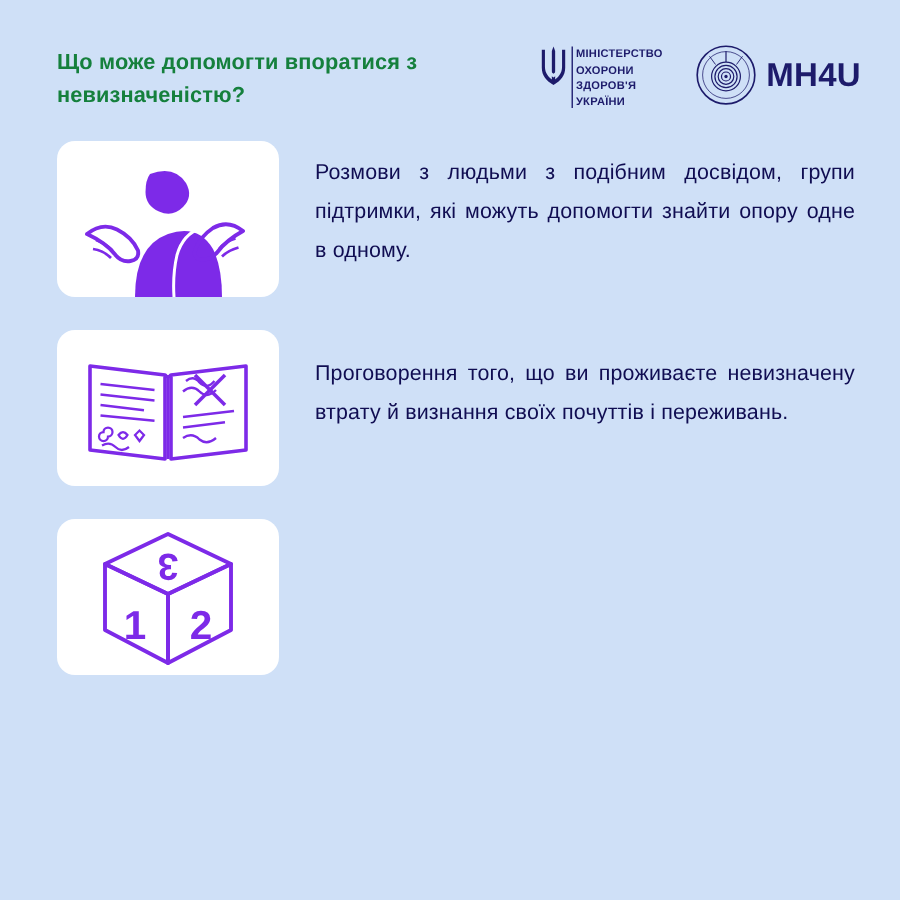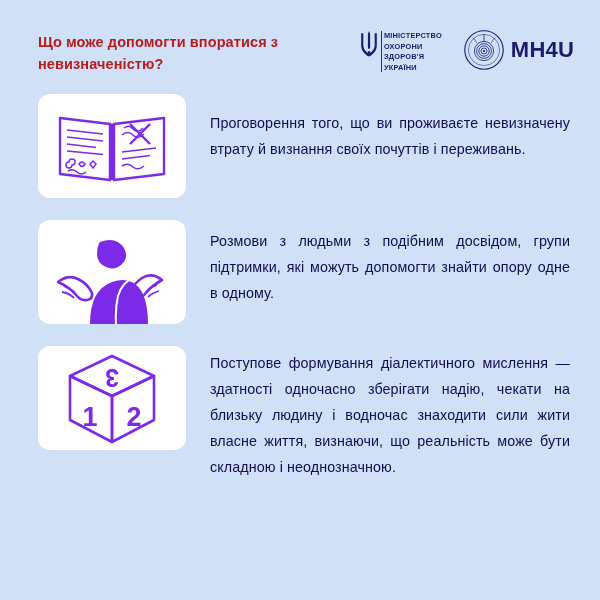--- a/index.html
+++ b/index.html
@@ -24,21 +24,21 @@
   
   .header {
     display: flex;
     align-items: flex-start;
     padding: 30px 26px 0 38px;
     height: 78px;
     box-sizing: border-box;
   }
   .headline {
     flex: 0 0 300px;
-    color: #b91c1c;
+    color: #15803d;
     font-size: 14.5px;
     font-weight: bold;
     line-height: 1.5;
     letter-spacing: 0.1px;
     padding-top: 2px;
   }
   .logos {
     flex: 1;
     display: flex;
     align-items: flex-start;
@@ -163,20 +163,41 @@
           <path d="M27 13 L31 7.5" stroke="#1d1b6b" stroke-width="0.6"></path>
         </svg>
         <div class="mh4u-text">MH4U</div>
       </div>
 
     </div>
   </div>
 
   <div class="rows">
 
+    <div class="row row-2">
+      <div class="thumb">
+        <svg viewBox="0 0 148 104" width="148" height="104">
+
+          <path d="M62 22 q16 -6 24 6 q5 9 -2 16 q-7 7 -16 3 q-9 -4 -9 -13 q0 -8 3 -12 z" fill="#7d2ae8"></path>
+
+          <path d="M52 104 q0 -34 22 -42 q20 -7 30 10 q6 12 6 32 z" fill="#7d2ae8"></path>
+
+          <path d="M96 58 q-12 4 -16 18 q-3 13 -2 28" fill="none" stroke="#ffffff" stroke-width="2"></path>
+
+          <path d="M20 62 q10 -8 20 -3 q10 5 14 14 q1 6 -5 7 q-6 1 -10 -4 q-6 -8 -19 -14 z" fill="none" stroke="#7d2ae8" stroke-width="2.6" stroke-linejoin="round"></path>
+          <path d="M26 66 q6 2 11 7" fill="none" stroke="#7d2ae8" stroke-width="1.8"></path>
+          <path d="M24 72 q7 1 12 6" fill="none" stroke="#7d2ae8" stroke-width="1.8"></path>
+          <path d="M124 60 q-10 -8 -20 -2 q-9 6 -12 15 q-1 6 5 6 q6 0 10 -5 q6 -8 17 -14 z" fill="none" stroke="#7d2ae8" stroke-width="2.6" stroke-linejoin="round"></path>
+          <path d="M119 65 q-7 2 -11 7" fill="none" stroke="#7d2ae8" stroke-width="1.8"></path>
+          <path d="M121 71 q-7 2 -11 6" fill="none" stroke="#7d2ae8" stroke-width="1.8"></path>
+        </svg>
+      </div>
+      <div class="row-text">Розмови з людьми з подібним досвідом, групи підтримки, які можуть допомогти знайти опору одне в одному.</div>
+    </div>
+
     <div class="row row-1">
       <div class="thumb">
         <svg viewBox="0 0 148 104" width="148" height="104">
 
           <path d="M22 24 L72 30 L72 86 L22 80 Z" fill="#ffffff" stroke="#7d2ae8" stroke-width="2.4" stroke-linejoin="round"></path>
 
           <path d="M126 24 L76 30 L76 86 L126 80 Z" fill="#ffffff" stroke="#7d2ae8" stroke-width="2.4" stroke-linejoin="round"></path>
 
           <path d="M72 30 L74 31.5 L76 30" fill="none" stroke="#7d2ae8" stroke-width="2.2"></path>
           <path d="M74 31.5 L74 86" stroke="#7d2ae8" stroke-width="2"></path>
@@ -196,53 +217,31 @@
           <path d="M92 30 l20 20" stroke="#7d2ae8" stroke-width="2.4"></path>
           <path d="M112 30 l-20 20" stroke="#7d2ae8" stroke-width="2.4"></path>
           <path d="M84 58 L118 54" stroke="#7d2ae8" stroke-width="1.6"></path>
           <path d="M84 65 L112 61.5" stroke="#7d2ae8" stroke-width="1.6"></path>
           <path d="M84 72 q6-4 11 1 q5 4 11 -1" fill="none" stroke="#7d2ae8" stroke-width="1.6"></path>
         </svg>
       </div>
       <div class="row-text">Проговорення того, що ви проживаєте невизначену втрату й визнання своїх почуттів і переживань.</div>
     </div>
 
-    <div class="row row-2">
-      <div class="thumb">
-        <svg viewBox="0 0 148 104" width="148" height="104">
-
-          <path d="M62 22 q16 -6 24 6 q5 9 -2 16 q-7 7 -16 3 q-9 -4 -9 -13 q0 -8 3 -12 z" fill="#7d2ae8"></path>
-
-          <path d="M52 104 q0 -34 22 -42 q20 -7 30 10 q6 12 6 32 z" fill="#7d2ae8"></path>
-
-          <path d="M96 58 q-12 4 -16 18 q-3 13 -2 28" fill="none" stroke="#ffffff" stroke-width="2"></path>
-
-          <path d="M20 62 q10 -8 20 -3 q10 5 14 14 q1 6 -5 7 q-6 1 -10 -4 q-6 -8 -19 -14 z" fill="none" stroke="#7d2ae8" stroke-width="2.6" stroke-linejoin="round"></path>
-          <path d="M26 66 q6 2 11 7" fill="none" stroke="#7d2ae8" stroke-width="1.8"></path>
-          <path d="M24 72 q7 1 12 6" fill="none" stroke="#7d2ae8" stroke-width="1.8"></path>
-          <path d="M124 60 q-10 -8 -20 -2 q-9 6 -12 15 q-1 6 5 6 q6 0 10 -5 q6 -8 17 -14 z" fill="none" stroke="#7d2ae8" stroke-width="2.6" stroke-linejoin="round"></path>
-          <path d="M119 65 q-7 2 -11 7" fill="none" stroke="#7d2ae8" stroke-width="1.8"></path>
-          <path d="M121 71 q-7 2 -11 6" fill="none" stroke="#7d2ae8" stroke-width="1.8"></path>
-        </svg>
-      </div>
-      <div class="row-text">Розмови з людьми з подібним досвідом, групи підтримки, які можуть допомогти знайти опору одне в одному.</div>
-    </div>
-
     <div class="row row-3">
       <div class="thumb">
         <svg viewBox="0 0 148 104" width="148" height="104">
 
           <path d="M74 10 L116 30 L74 50 L32 30 Z" fill="none" stroke="#7d2ae8" stroke-width="2.6" stroke-linejoin="round"></path>
 
           <path d="M32 30 L74 50 L74 96 L32 74 Z" fill="none" stroke="#7d2ae8" stroke-width="2.6" stroke-linejoin="round"></path>
 
           <path d="M116 30 L74 50 L74 96 L116 74 Z" fill="none" stroke="#7d2ae8" stroke-width="2.6" stroke-linejoin="round"></path>
 
           <text x="74" y="37" font-family="Liberation Sans, sans-serif" font-size="25" font-weight="bold" fill="#7d2ae8" text-anchor="middle" transform="rotate(180 74 30)">3</text>
           <text x="52" y="80" font-family="Liberation Sans, sans-serif" font-size="27" font-weight="bold" fill="#7d2ae8" text-anchor="middle">1</text>
           <text x="96" y="80" font-family="Liberation Sans, sans-serif" font-size="27" font-weight="bold" fill="#7d2ae8" text-anchor="middle">2</text>
         </svg>
       </div>
-      <div class="row-text">Поступове формування діалектичного мислення — здатності одночасно зберігати надію, чекати на близьку людину і водночас знаходити сили жити власне життя, визнаючи, що реальність може бути складною і неоднозначною.</div>
     </div>
 
   </div>
 </div>
 
 </body></html>

